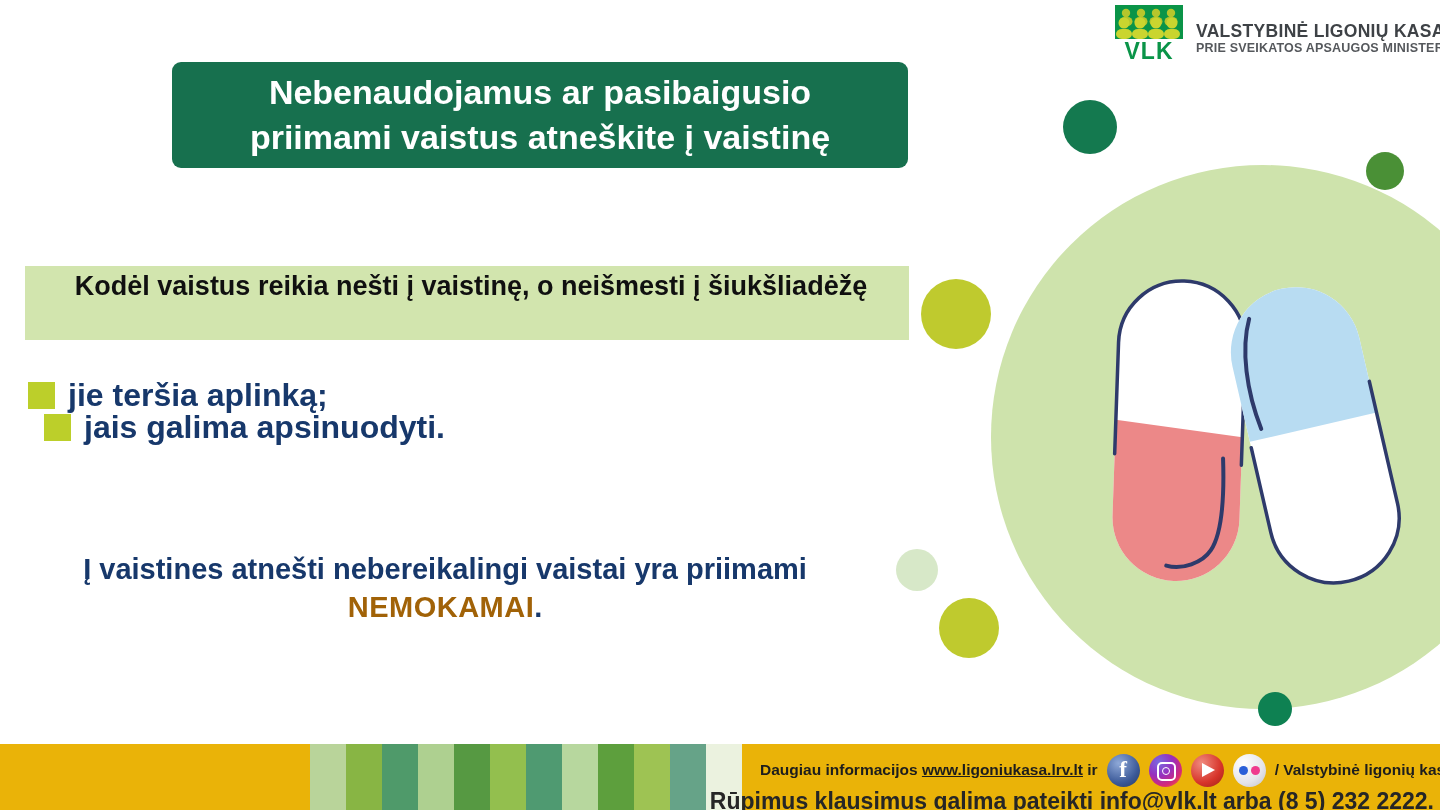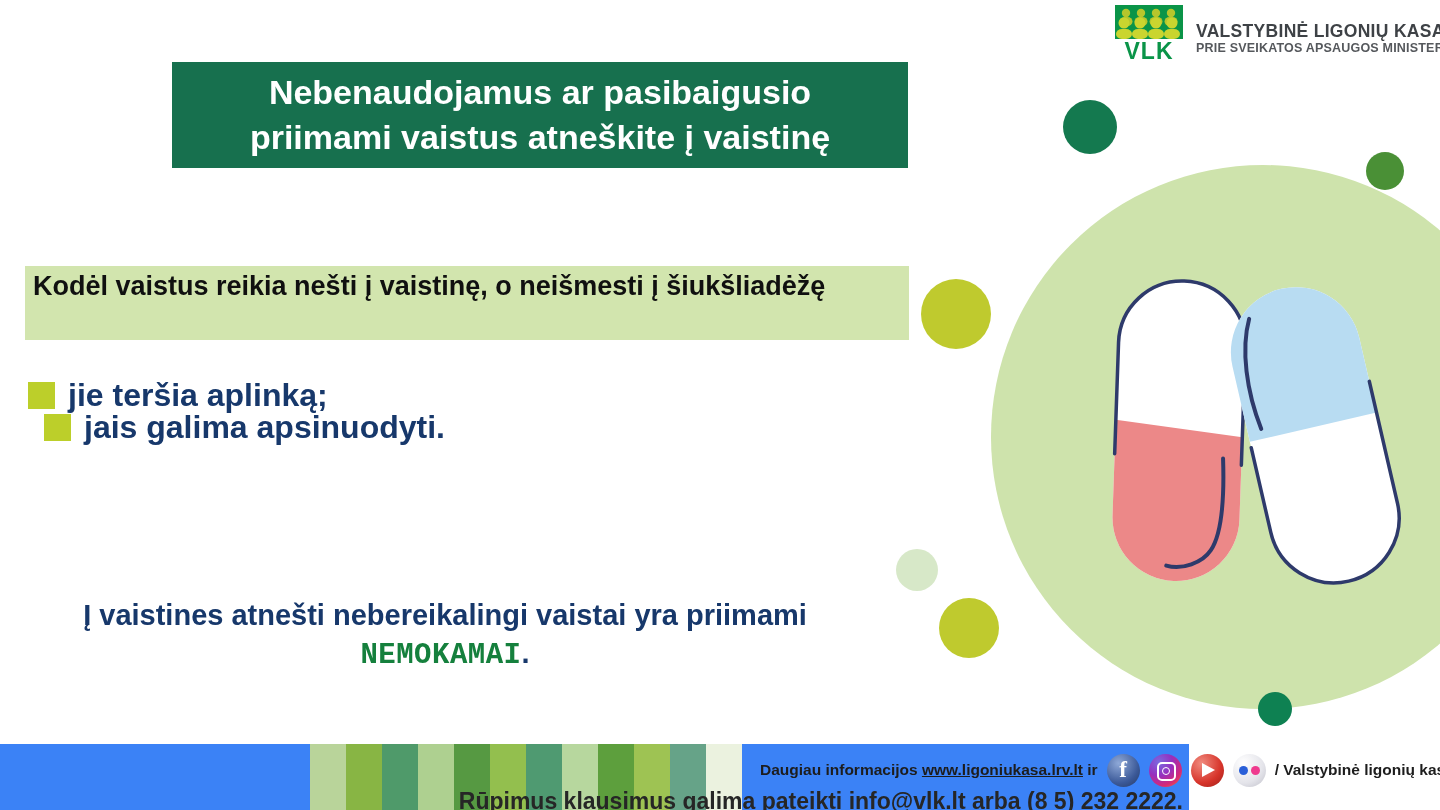--- a/index.html
+++ b/index.html
@@ -21,54 +21,54 @@
   }
   .org-subtitle{
     position:absolute;left:81px;top:36px;font-size:12.5px;font-weight:bold;
     color:#55585c;letter-spacing:.2px;white-space:nowrap;
   }
   
   .banner{
     position:absolute;left:172px;top:62px;width:736px;height:106px;
     background:#17704e;color:#ffffff;text-align:center;
     font-size:34px;font-weight:bold;line-height:45px;padding-top:0;
-    display:flex;flex-direction:column;justify-content:center;
+    display:flex;flex-direction:column;justify-content:center;border-radius:9px;
   }
   
   .question{
     position:absolute;left:25px;top:266px;width:884px;height:74px;
     background:#d2e5ae;color:#101010;font-size:27px;font-weight:bold;
-    line-height:36px;padding:2px 0 0 8px;box-sizing:border-box;white-space:nowrap;
+    line-height:36px;padding:2px 0 0 8px;box-sizing:border-box;white-space:nowrap;text-align:center;
   }
   
   .bullet-row{position:absolute;left:28px;display:flex;align-items:center;gap:13px;height:28px;}
   .bullet-row.b1{top:381px;}
   .bullet-row.b2{top:413px;margin-left:16px;}
   .bullet-sq{width:27px;height:27px;background:#bccf2a;flex:none;}
   .bullet-text{font-size:32px;font-weight:bold;color:#17386b;white-space:nowrap;text-align:center;}
   
   .statement{
     position:absolute;left:40px;top:550px;width:810px;text-align:center;
-    font-size:29px;font-weight:bold;color:#17386b;line-height:38px;white-space:nowrap;margin-top:46px;
-  }
-  .statement .hl{color:#15803d;letter-spacing:.5px;font-family:Liberation Mono, monospace;}
+    font-size:29px;font-weight:bold;color:#17386b;line-height:38px;white-space:nowrap;
+  }
+  .statement .hl{color:#a16207;letter-spacing:.5px;}
   
   .circ{position:absolute;border-radius:50%;}
   .big-circle{left:991px;top:165px;width:544px;height:544px;background:#cee3ac;}
   .c-darkgreen-top{left:1063px;top:100px;width:54px;height:54px;background:#14794f;}
   .c-green-right{left:1366px;top:152px;width:38px;height:38px;background:#4a9036;}
   .c-lime-mid{left:921px;top:279px;width:70px;height:70px;background:#bfca2e;}
   .c-pale-small{left:896px;top:549px;width:42px;height:42px;background:#d7e8c8;}
   .c-lime-low{left:939px;top:598px;width:60px;height:60px;background:#bfca2e;}
   .c-teal-bottom{left:1258px;top:692px;width:34px;height:34px;background:#0e8152;}
   .pills-svg{position:absolute;left:990px;top:160px;width:450px;height:460px;}
   
   .footer{
-    position:absolute;left:0;top:744px;width:1189px;height:66px;
-    background:#3b82f6;
+    position:absolute;left:0;top:744px;width:1440px;height:66px;
+    background:#eab308;
   }
   .stripe{position:absolute;top:0;height:66px;width:36px;}
   .footer-line1{
     position:absolute;left:760px;top:8px;height:36px;
     display:flex;align-items:center;gap:9px;
     font-size:15.5px;font-weight:bold;color:#1d1d1d;white-space:nowrap;
   }
   .footer-line1 a{color:#1d1d1d;}
   .footer-line2{
     position:absolute;right:6px;top:44px;

